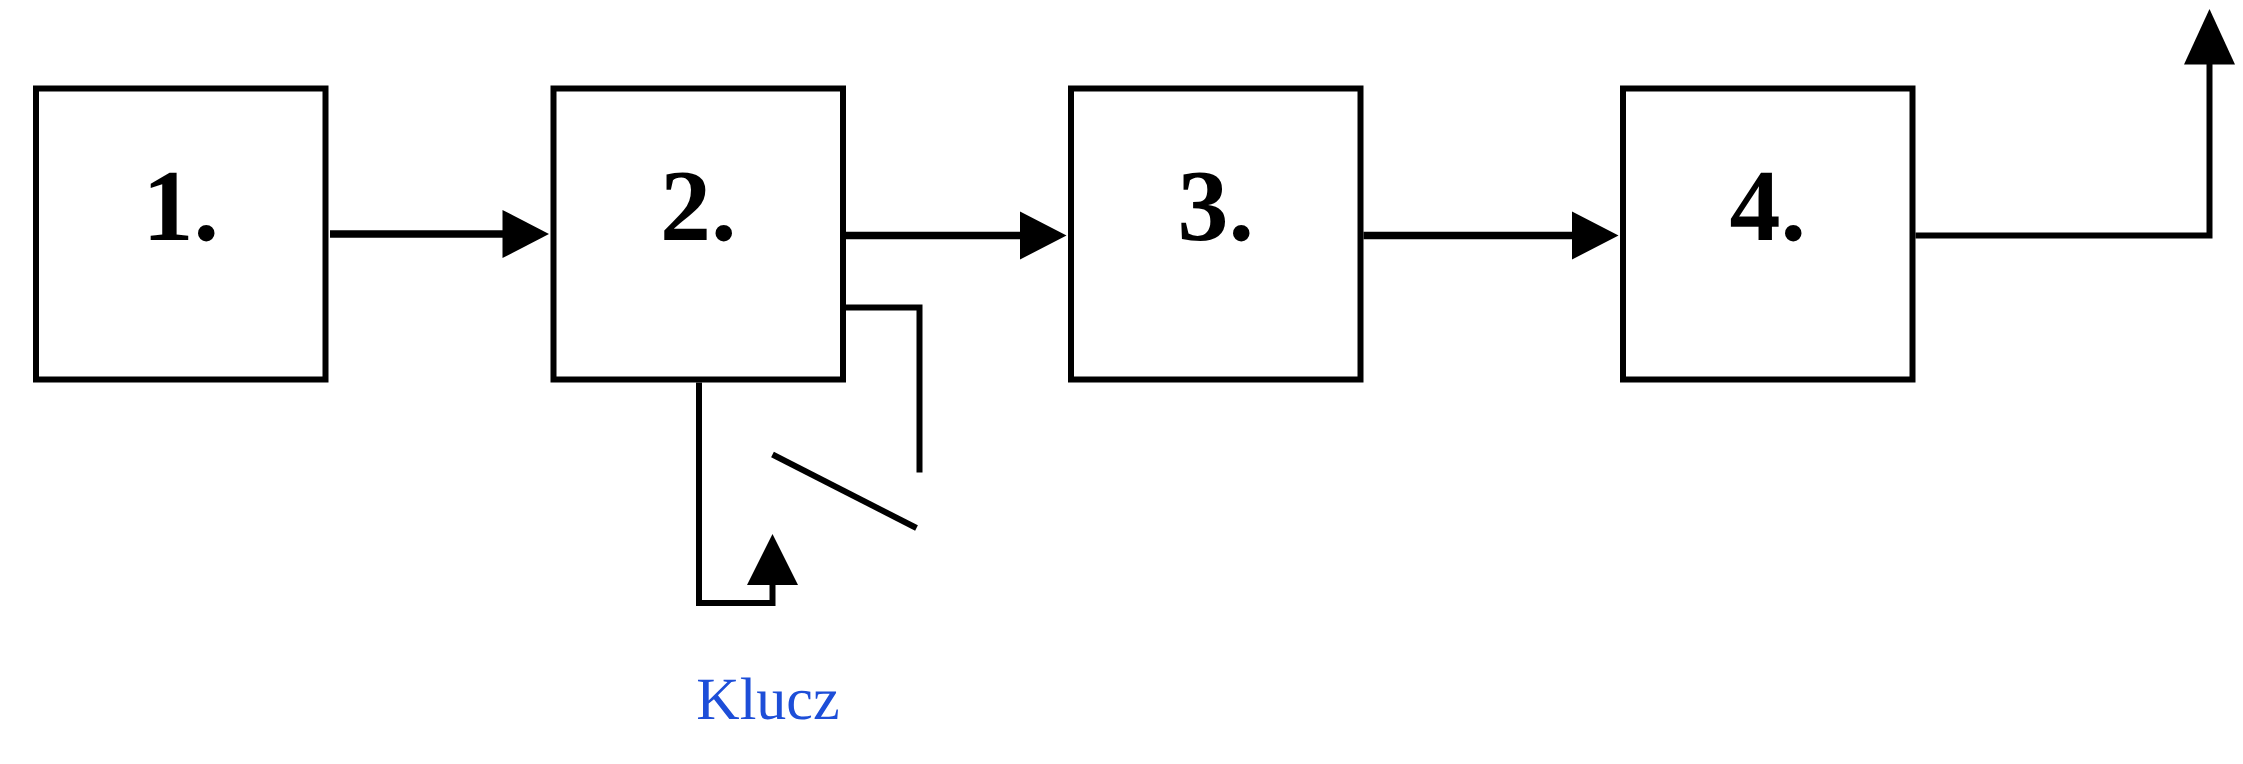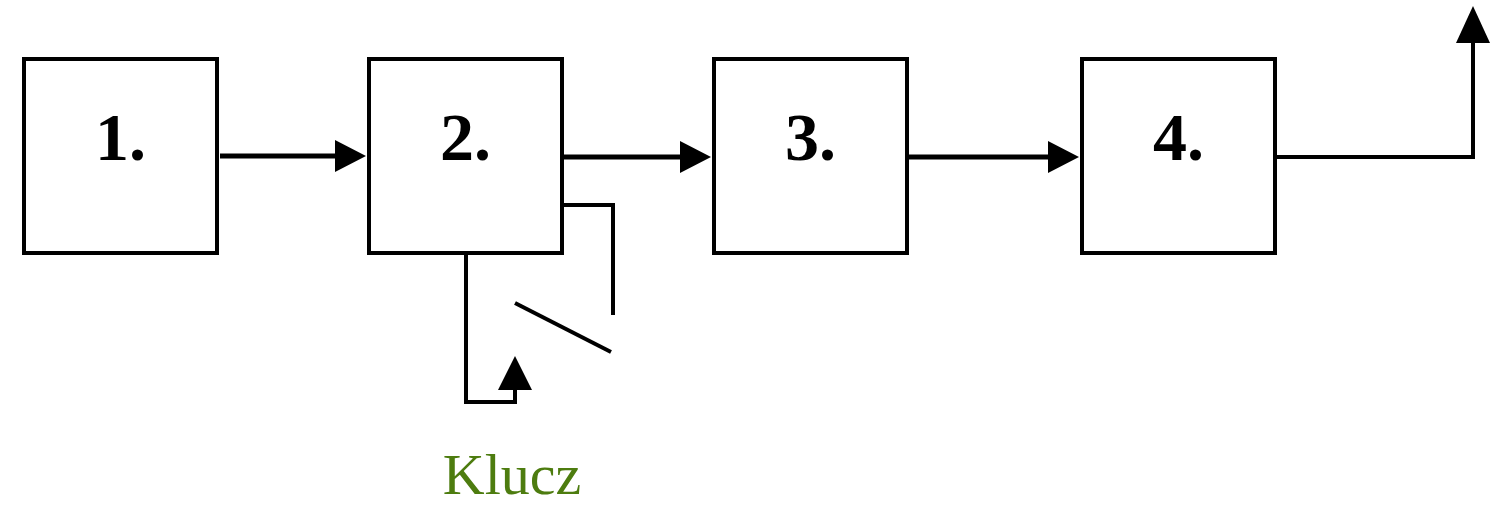--- a/index.html
+++ b/index.html
@@ -42,23 +42,23 @@
   #node-1 { left: 22px;   }
   #node-2 { left: 367px;  }
   #node-3 { left: 712px;  }
   #node-4 { left: 1080px; }
   .key-label {
     position: absolute;
     left: 412px;
     top: 446px;
     width: 200px;
     text-align: center;
-    font-size: 58px;
+    font-size: 40px;
     font-weight: normal;
-    color: #4d7c0f;
+    color: #1d4ed8;
     line-height: 1;
   }
 </style>
 </head>
 <body>
 
 <div id="canvas">
 
   <svg id="wires" viewBox="0 0 1495 509" xmlns="http://www.w3.org/2000/svg">
 

